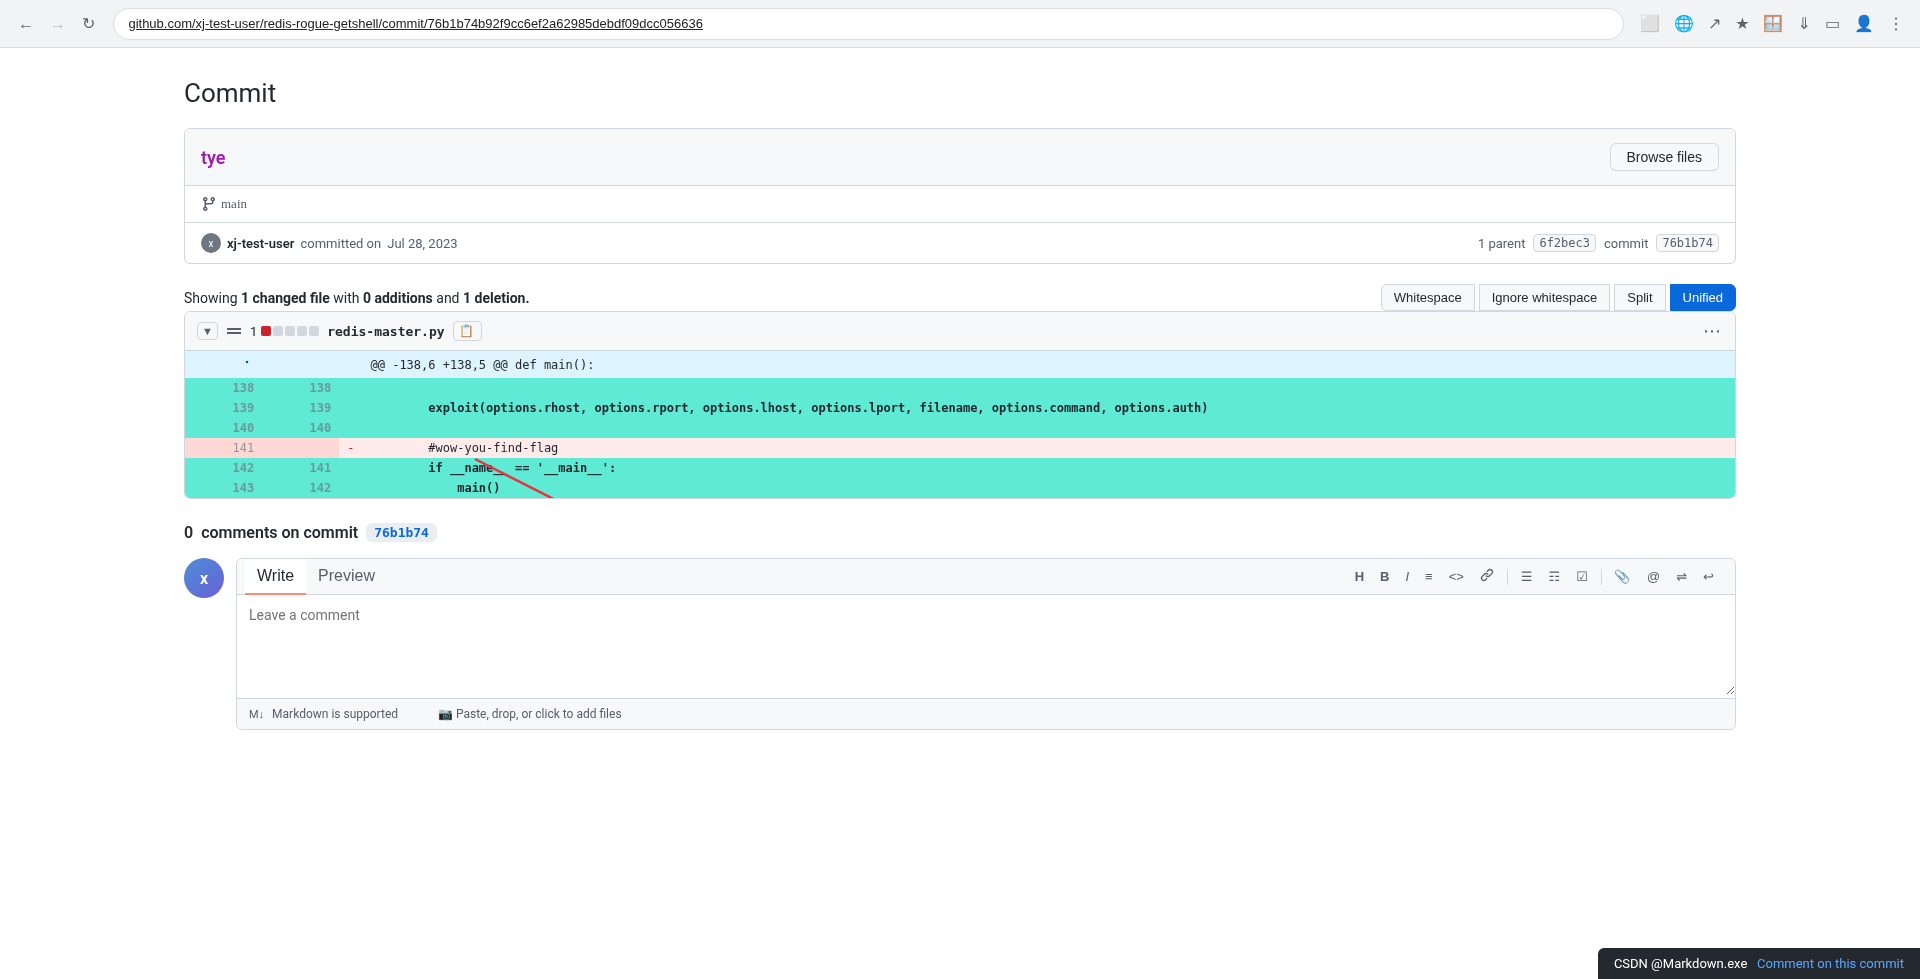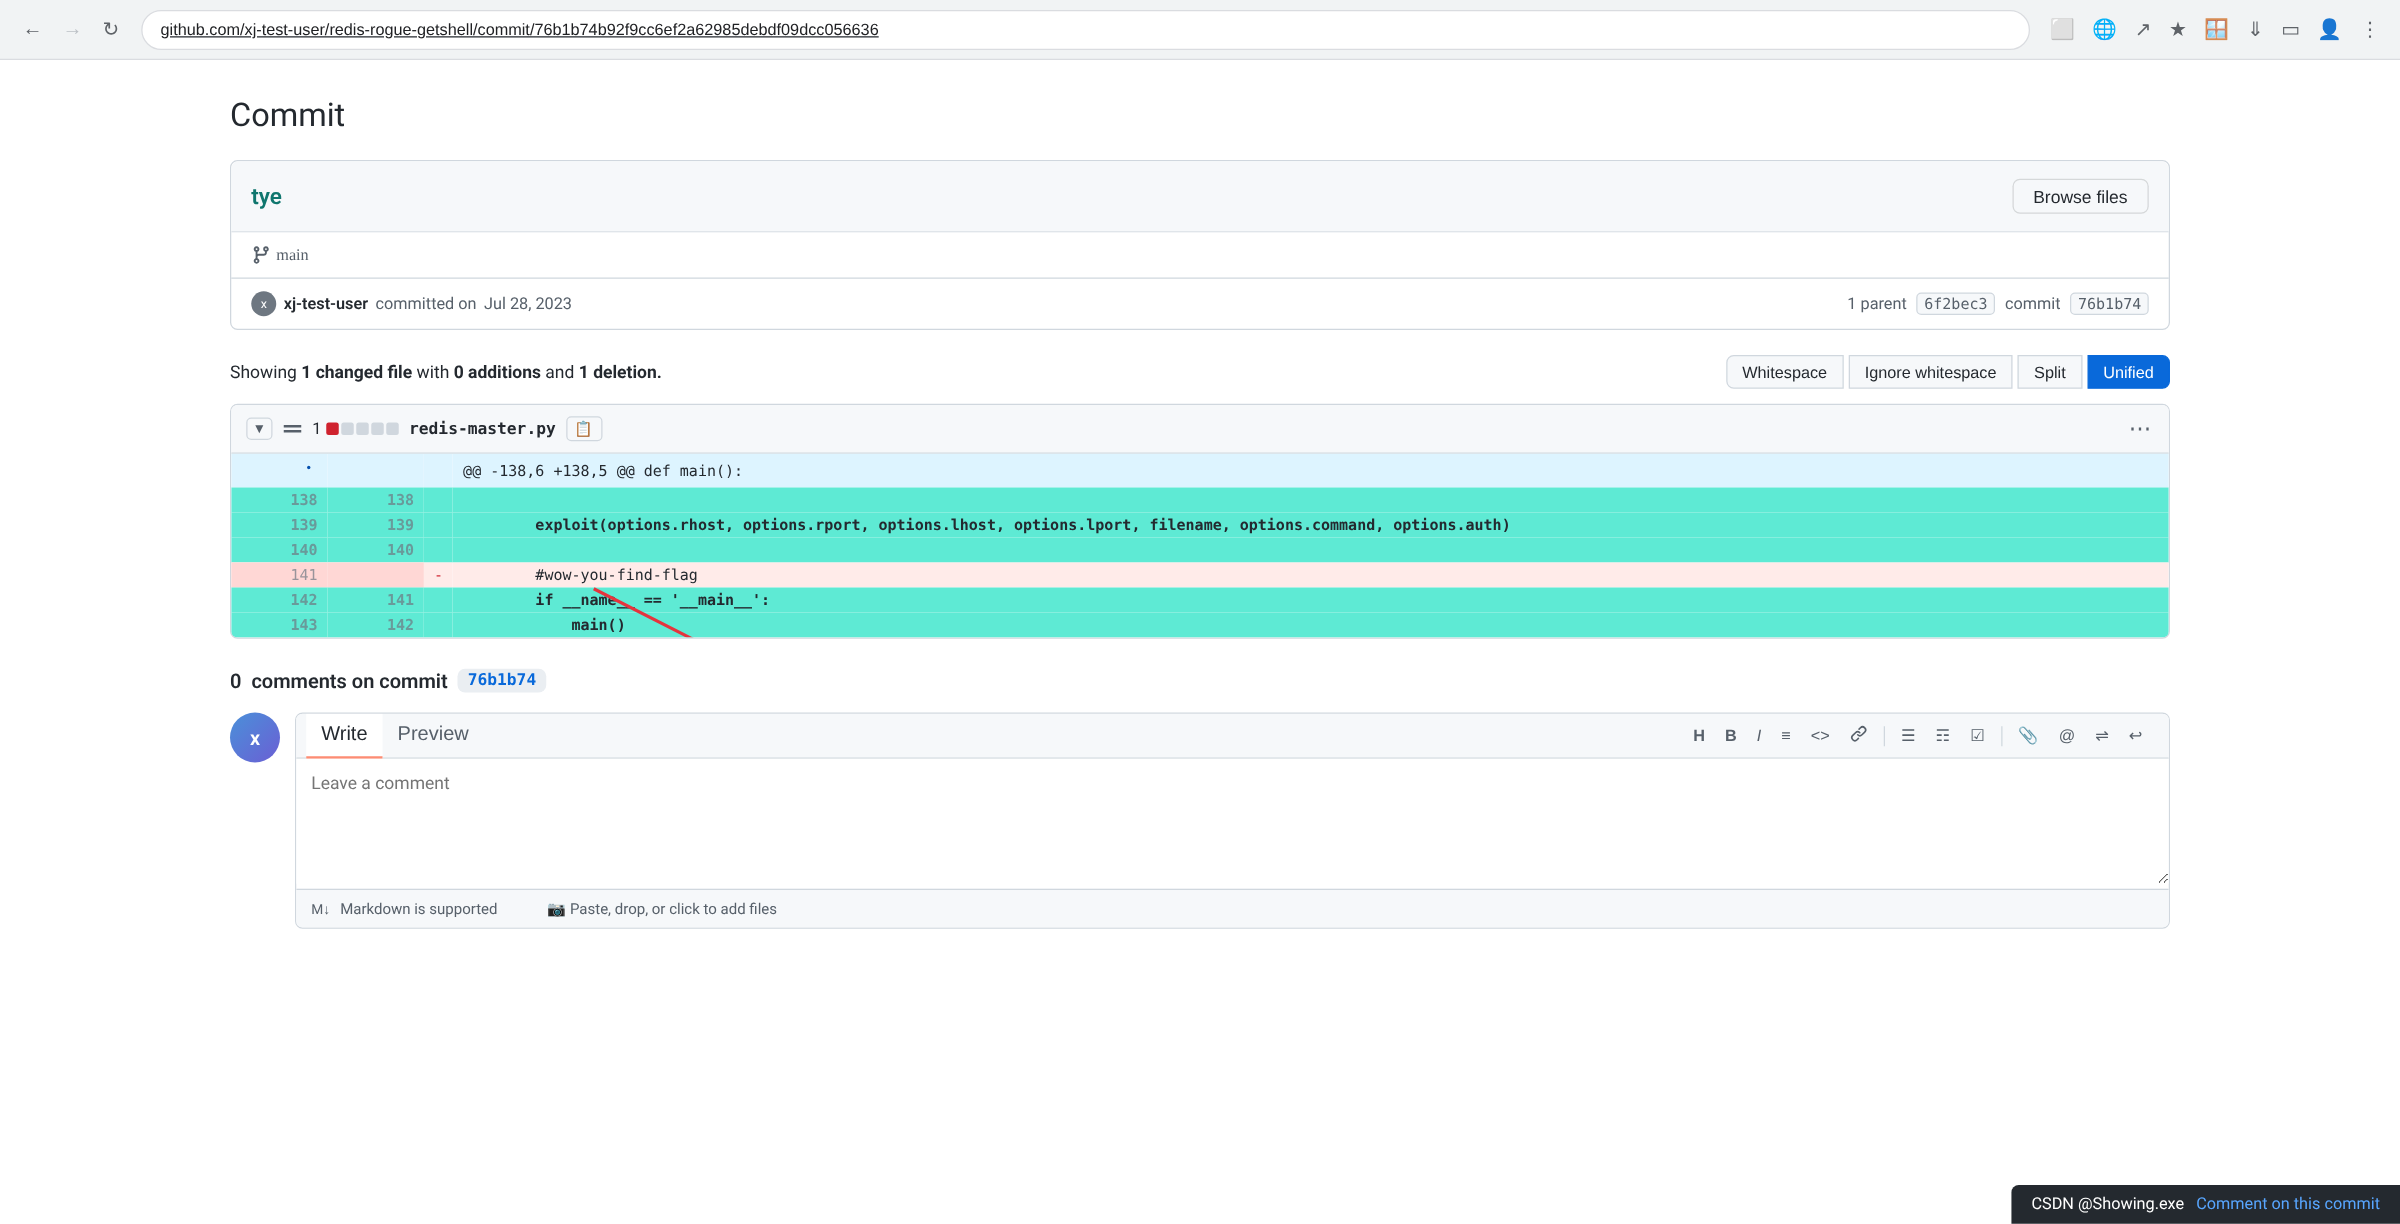--- a/index.html
+++ b/index.html
@@ -95,21 +95,21 @@
       align-items: center;
       justify-content: space-between;
       padding: 14px 16px;
       background: #f6f8fa;
       border-bottom: 1px solid #d0d7de;
       border-radius: 6px 6px 0 0;
     }
     .commit-message {
       font-size: 18px;
       font-weight: 600;
-      color: #0f766e;
+      color: #a21caf;
     }
     .browse-files-btn {
       background: #f6f8fa;
       border: 1px solid rgba(27,31,36,0.15);
       border-radius: 6px;
       padding: 5px 16px;
       font-size: 14px;
       cursor: pointer;
       color: #24292f;
     }
@@ -163,21 +163,21 @@
       border-radius: 4px;
       padding: 1px 5px;
       font-size: 12px;
     }
 
     
     .diff-stats-line {
       display: flex;
       align-items: center;
       justify-content: space-between;
-      margin-bottom: 12px;
+      margin-bottom: 0;
       font-size: 14px;
     }
     .diff-view-controls {
       display: flex;
       gap: 4px;
       align-items: center;
     }
     .view-btn {
       background: #f6f8fa;
       border: 1px solid #d0d7de;
@@ -652,16 +652,16 @@
             <span>Paste, drop, or click to add files</span>
           </span>
         </div>
       </div>
     </div>
   </div>
 
 </div>
 
 <div class="notification-bar">
-  <span>CSDN @Showing.exe</span>
+  <span>CSDN @Markdown.exe</span>
   &nbsp;
   <a href="#">Comment on this commit</a>
 </div>
 
 </body></html>

